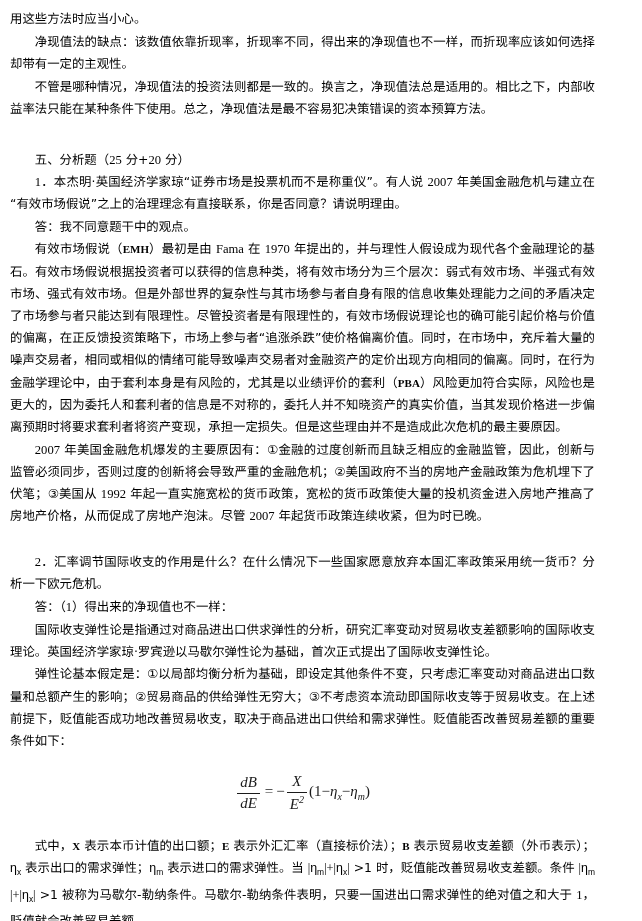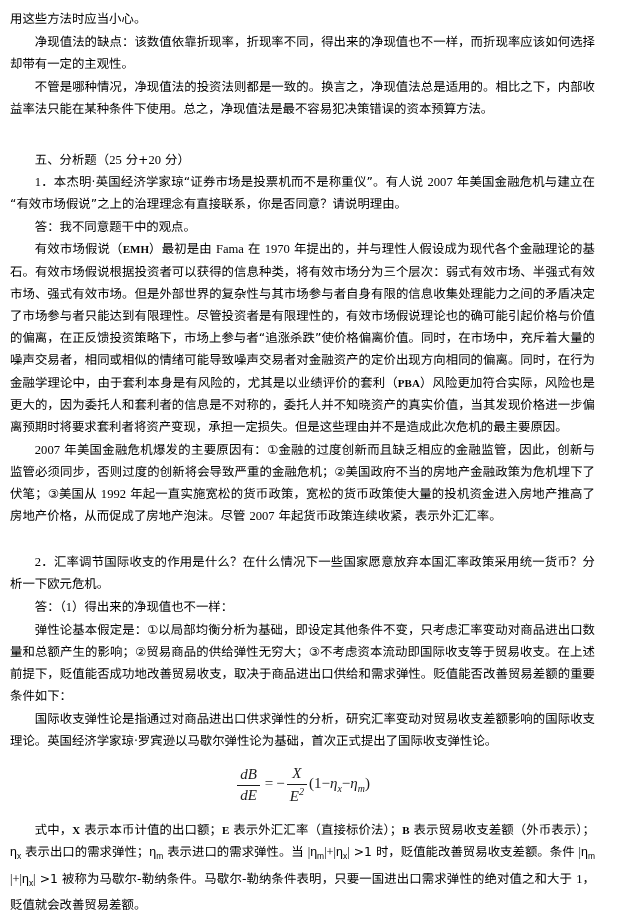--- a/index.html
+++ b/index.html
@@ -69,21 +69,21 @@
   }
   .formula {
     display: inline-block;
     font-size: 15px;
     color: #1a1a1a;
     white-space: nowrap;
   }
   .frac {
     display: inline-block;
     vertical-align: middle;
-    margin: 4px 2px;
+    margin: 12px 2px;
   }
   .frac .num {
     display: block;
     font-style: italic;
     padding: 0 3px 1px 3px;
     border-bottom: 1px solid #1a1a1a;
     line-height: 1.15;
   }
   .frac .den {
     display: block;
@@ -135,31 +135,31 @@
   <div class="gap-lg"></div>
 
   <p class="heading"><span>五、分析题（</span><span class="lat">25</span><span> 分+</span><span class="lat">20</span><span> 分）</span></p>
 
   <p class="para indent"><span class="lat">1</span><span>．本杰明·英国经济学家琼“证券市场是投票机而不是称重仪”。有人说 </span><span class="lat">2007</span><span> 年美国金融危机与建立在“有效市场假说”之上的治理理念有直接联系，你是否同意？请说明理由。</span></p>
 
   <p class="para indent">答：我不同意题干中的观点。</p>
 
   <p class="para indent"><span>有效市场假说（</span><span class="lat-b">EMH</span><span>）最初是由 </span><span class="lat">Fama</span><span> 在 </span><span class="lat">1970</span><span> 年提出的，并与理性人假设成为现代各个金融理论的基石。有效市场假说根据投资者可以获得的信息种类，将有效市场分为三个层次：弱式有效市场、半强式有效市场、强式有效市场。但是外部世界的复杂性与其市场参与者自身有限的信息收集处理能力之间的矛盾决定了市场参与者只能达到有限理性。尽管投资者是有限理性的，有效市场假说理论也的确可能引起价格与价值的偏离，在正反馈投资策略下，市场上参与者“追涨杀跌”使价格偏离价值。同时，在市场中，充斥着大量的噪声交易者，相同或相似的情绪可能导致噪声交易者对金融资产的定价出现方向相同的偏离。同时，在行为金融学理论中，由于套利本身是有风险的，尤其是以业绩评价的套利（</span><span class="lat-b">PBA</span><span>）风险更加符合实际，风险也是更大的，因为委托人和套利者的信息是不对称的，委托人并不知晓资产的真实价值，当其发现价格进一步偏离预期时将要求套利者将资产变现，承担一定损失。但是这些理由并不是造成此次危机的最主要原因。</span></p>
 
-  <p class="para indent"><span class="lat">2007</span><span> 年美国金融危机爆发的主要原因有：①金融的过度创新而且缺乏相应的金融监管，因此，创新与监管必须同步，否则过度的创新将会导致严重的金融危机；②美国政府不当的房地产金融政策为危机埋下了伏笔；③美国从 </span><span class="lat">1992</span><span> 年起一直实施宽松的货币政策，宽松的货币政策使大量的投机资金进入房地产推高了房地产价格，从而促成了房地产泡沫。尽管 </span><span class="lat">2007</span><span> 年起货币政策连续收紧，表示外汇汇率。</span></p>
+  <p class="para indent"><span class="lat">2007</span><span> 年美国金融危机爆发的主要原因有：①金融的过度创新而且缺乏相应的金融监管，因此，创新与监管必须同步，否则过度的创新将会导致严重的金融危机；②美国政府不当的房地产金融政策为危机埋下了伏笔；③美国从 </span><span class="lat">1992</span><span> 年起一直实施宽松的货币政策，宽松的货币政策使大量的投机资金进入房地产推高了房地产价格，从而促成了房地产泡沫。尽管 </span><span class="lat">2007</span><span> 年起货币政策连续收紧，但为时已晚。</span></p>
 
   <div class="gap-md"></div>
 
   <p class="para indent"><span class="lat">2</span><span>．汇率调节国际收支的作用是什么？在什么情况下一些国家愿意放弃本国汇率政策采用统一货币？分析一下欧元危机。</span></p>
 
   <p class="para indent"><span>答：（</span><span class="lat">1</span><span>）得出来的净现值也不一样：</span></p>
 
+  <p class="para indent">国际收支弹性论是指通过对商品进出口供求弹性的分析，研究汇率变动对贸易收支差额影响的国际收支理论。英国经济学家琼·罗宾逊以马歇尔弹性论为基础，首次正式提出了国际收支弹性论。</p>
+
   <p class="para indent">弹性论基本假定是：①以局部均衡分析为基础，即设定其他条件不变，只考虑汇率变动对商品进出口数量和总额产生的影响；②贸易商品的供给弹性无穷大；③不考虑资本流动即国际收支等于贸易收支。在上述前提下，贬值能否成功地改善贸易收支，取决于商品进出口供给和需求弹性。贬值能否改善贸易差额的重要条件如下：</p>
-
-  <p class="para indent">国际收支弹性论是指通过对商品进出口供求弹性的分析，研究汇率变动对贸易收支差额影响的国际收支理论。英国经济学家琼·罗宾逊以马歇尔弹性论为基础，首次正式提出了国际收支弹性论。</p>
 
   <div class="formula-wrap">
     <span class="formula"><span class="frac"><span class="num">dB</span><span class="den">dE</span></span><span class="eq-op">=</span><span>−</span><span class="frac"><span class="num">X</span><span class="den"><span>E</span><span class="sup">2</span></span></span><span>(1−</span><span class="ital"><span>η</span><span class="sub">x</span></span><span>−</span><span class="ital"><span>η</span><span class="sub">m</span></span><span>)</span></span>
   </div>
 
   <p class="para indent"><span>式中，</span><span class="lat-b">X</span><span> 表示本币计值的出口额；</span><span class="lat-b">E</span><span> 表示外汇汇率（直接标价法）；</span><span class="lat-b">B</span><span> 表示贸易收支差额（外币表示）；</span><span class="eta"><span>η</span><span class="sb">x</span></span><span> 表示出口的需求弹性；</span><span class="eta"><span>η</span><span class="sb">m</span></span><span> 表示进口的需求弹性。当 </span><span class="abs"><span>|</span><span class="eta"><span>η</span><span class="sb">m</span></span><span>|</span><span>+</span><span>|</span><span class="eta"><span>η</span><span class="sb">x</span></span><span>|</span></span><span> &gt;1 时，贬值能改善贸易收支差额。条件 </span><span class="abs"><span>|</span><span class="eta"><span>η</span><span class="sb">m</span></span><span>|</span><span>+</span><span>|</span><span class="eta"><span>η</span><span class="sb">x</span></span><span>|</span></span><span> &gt;1 被称为马歇尔-勒纳条件。马歇尔-勒纳条件表明，只要一国进出口需求弹性的绝对值之和大于 </span><span class="lat">1</span><span>，贬值就会改善贸易差额。</span></p>
 
   <p class="para indent">另外，汇率的浮动将会通过相对价格机制调节国际收支，当一国出现贸易逆差时，货币贬值将会使本国出口品价格的相对下降，并且降低本国的购买力，从而增加出口减少进口，进而调节国际收支。</p>
 
 </div>

